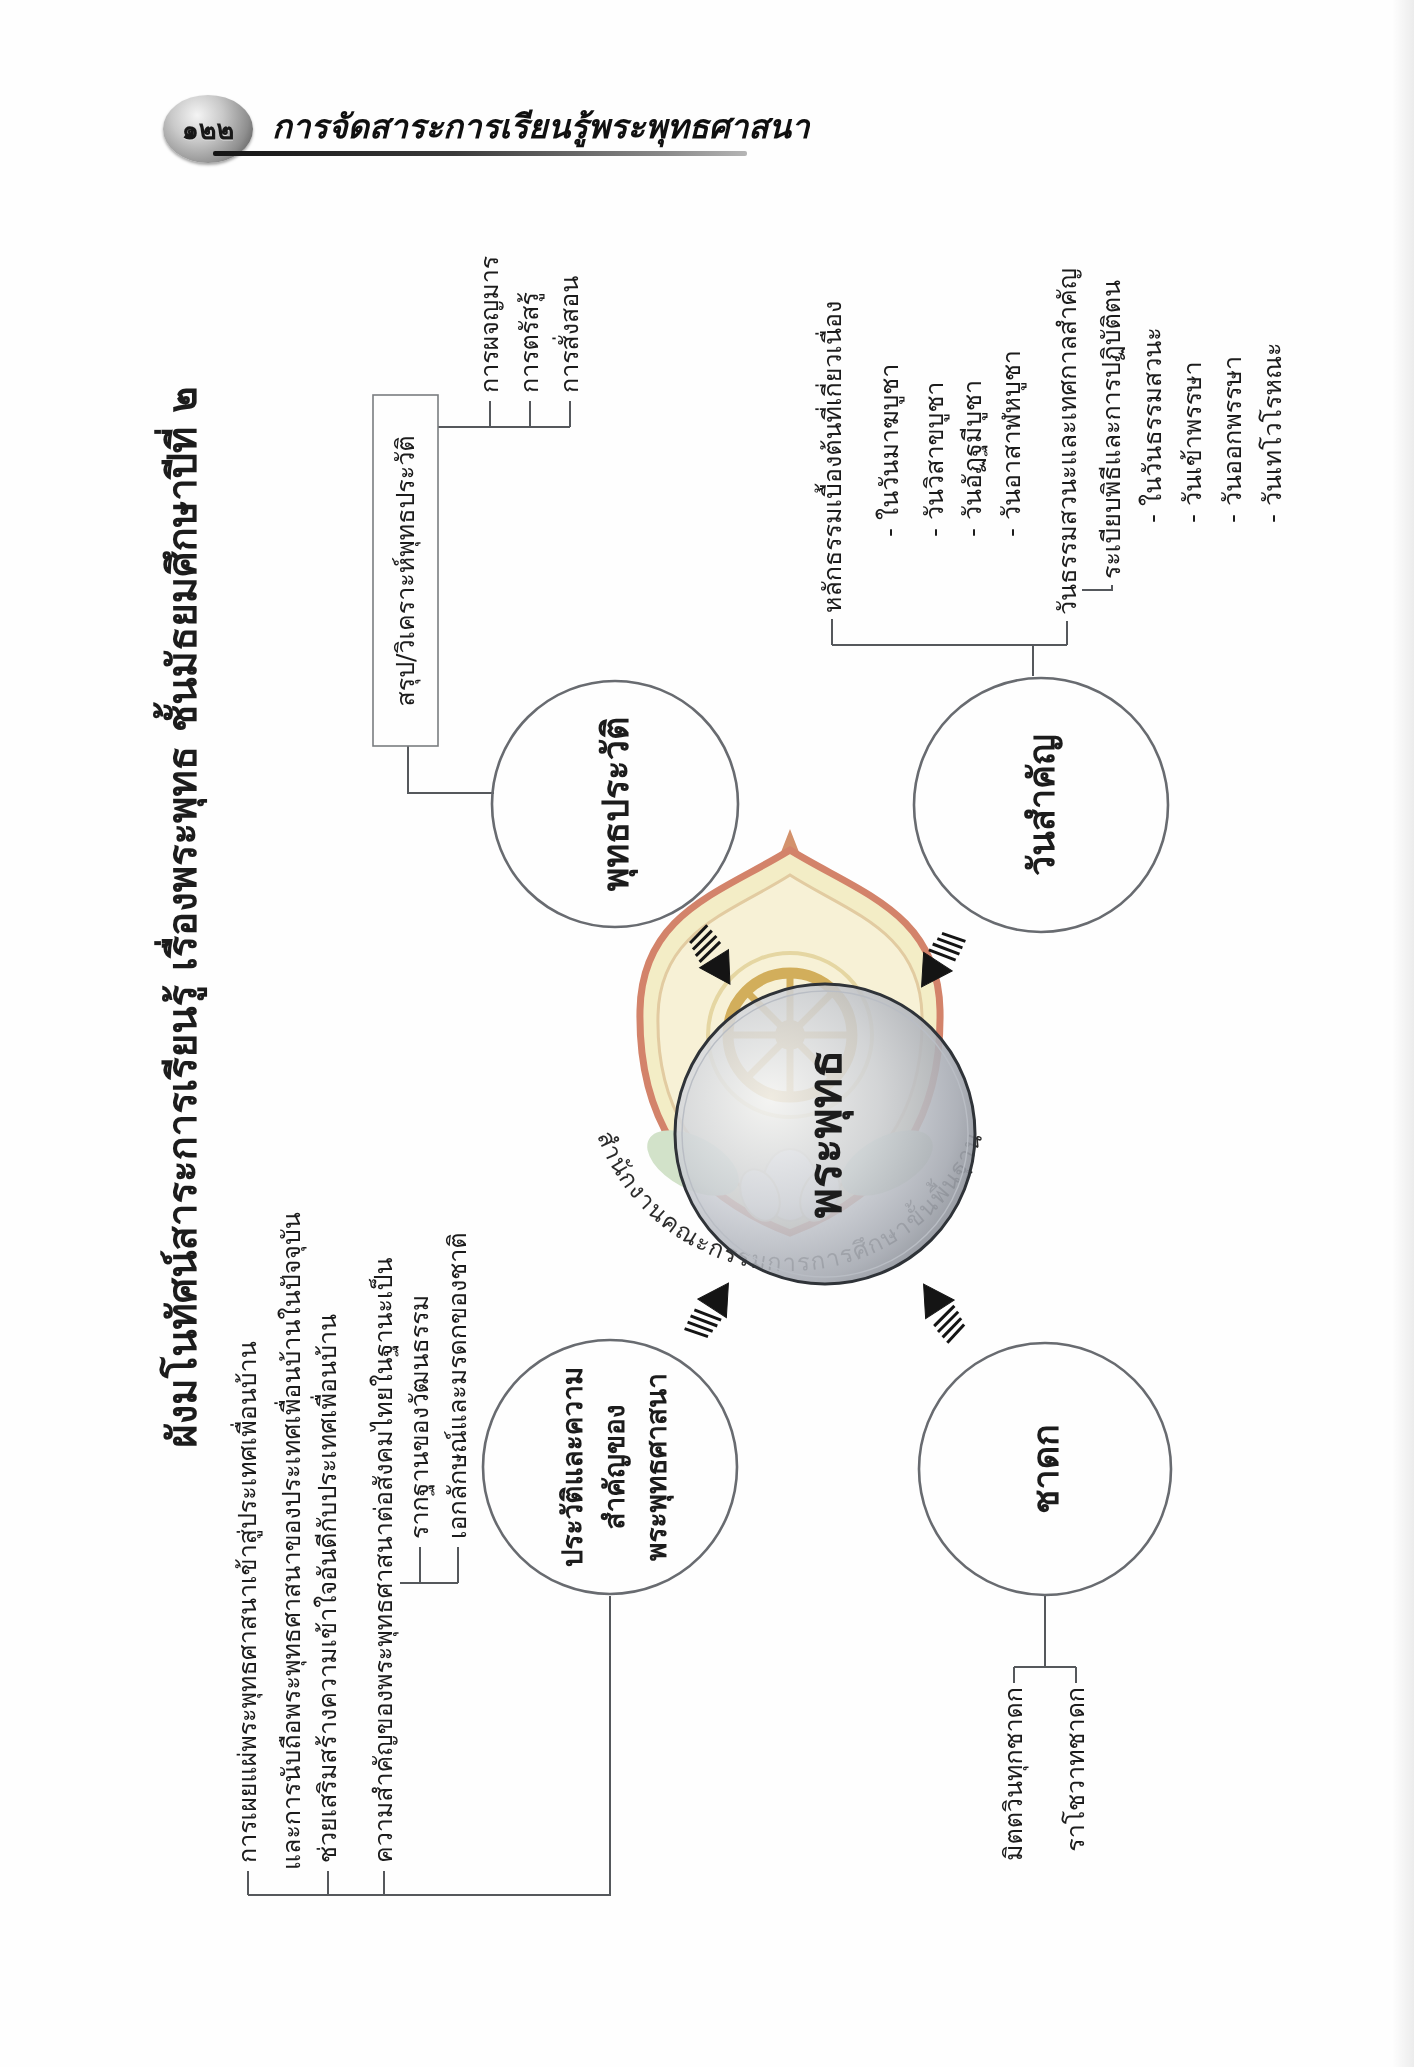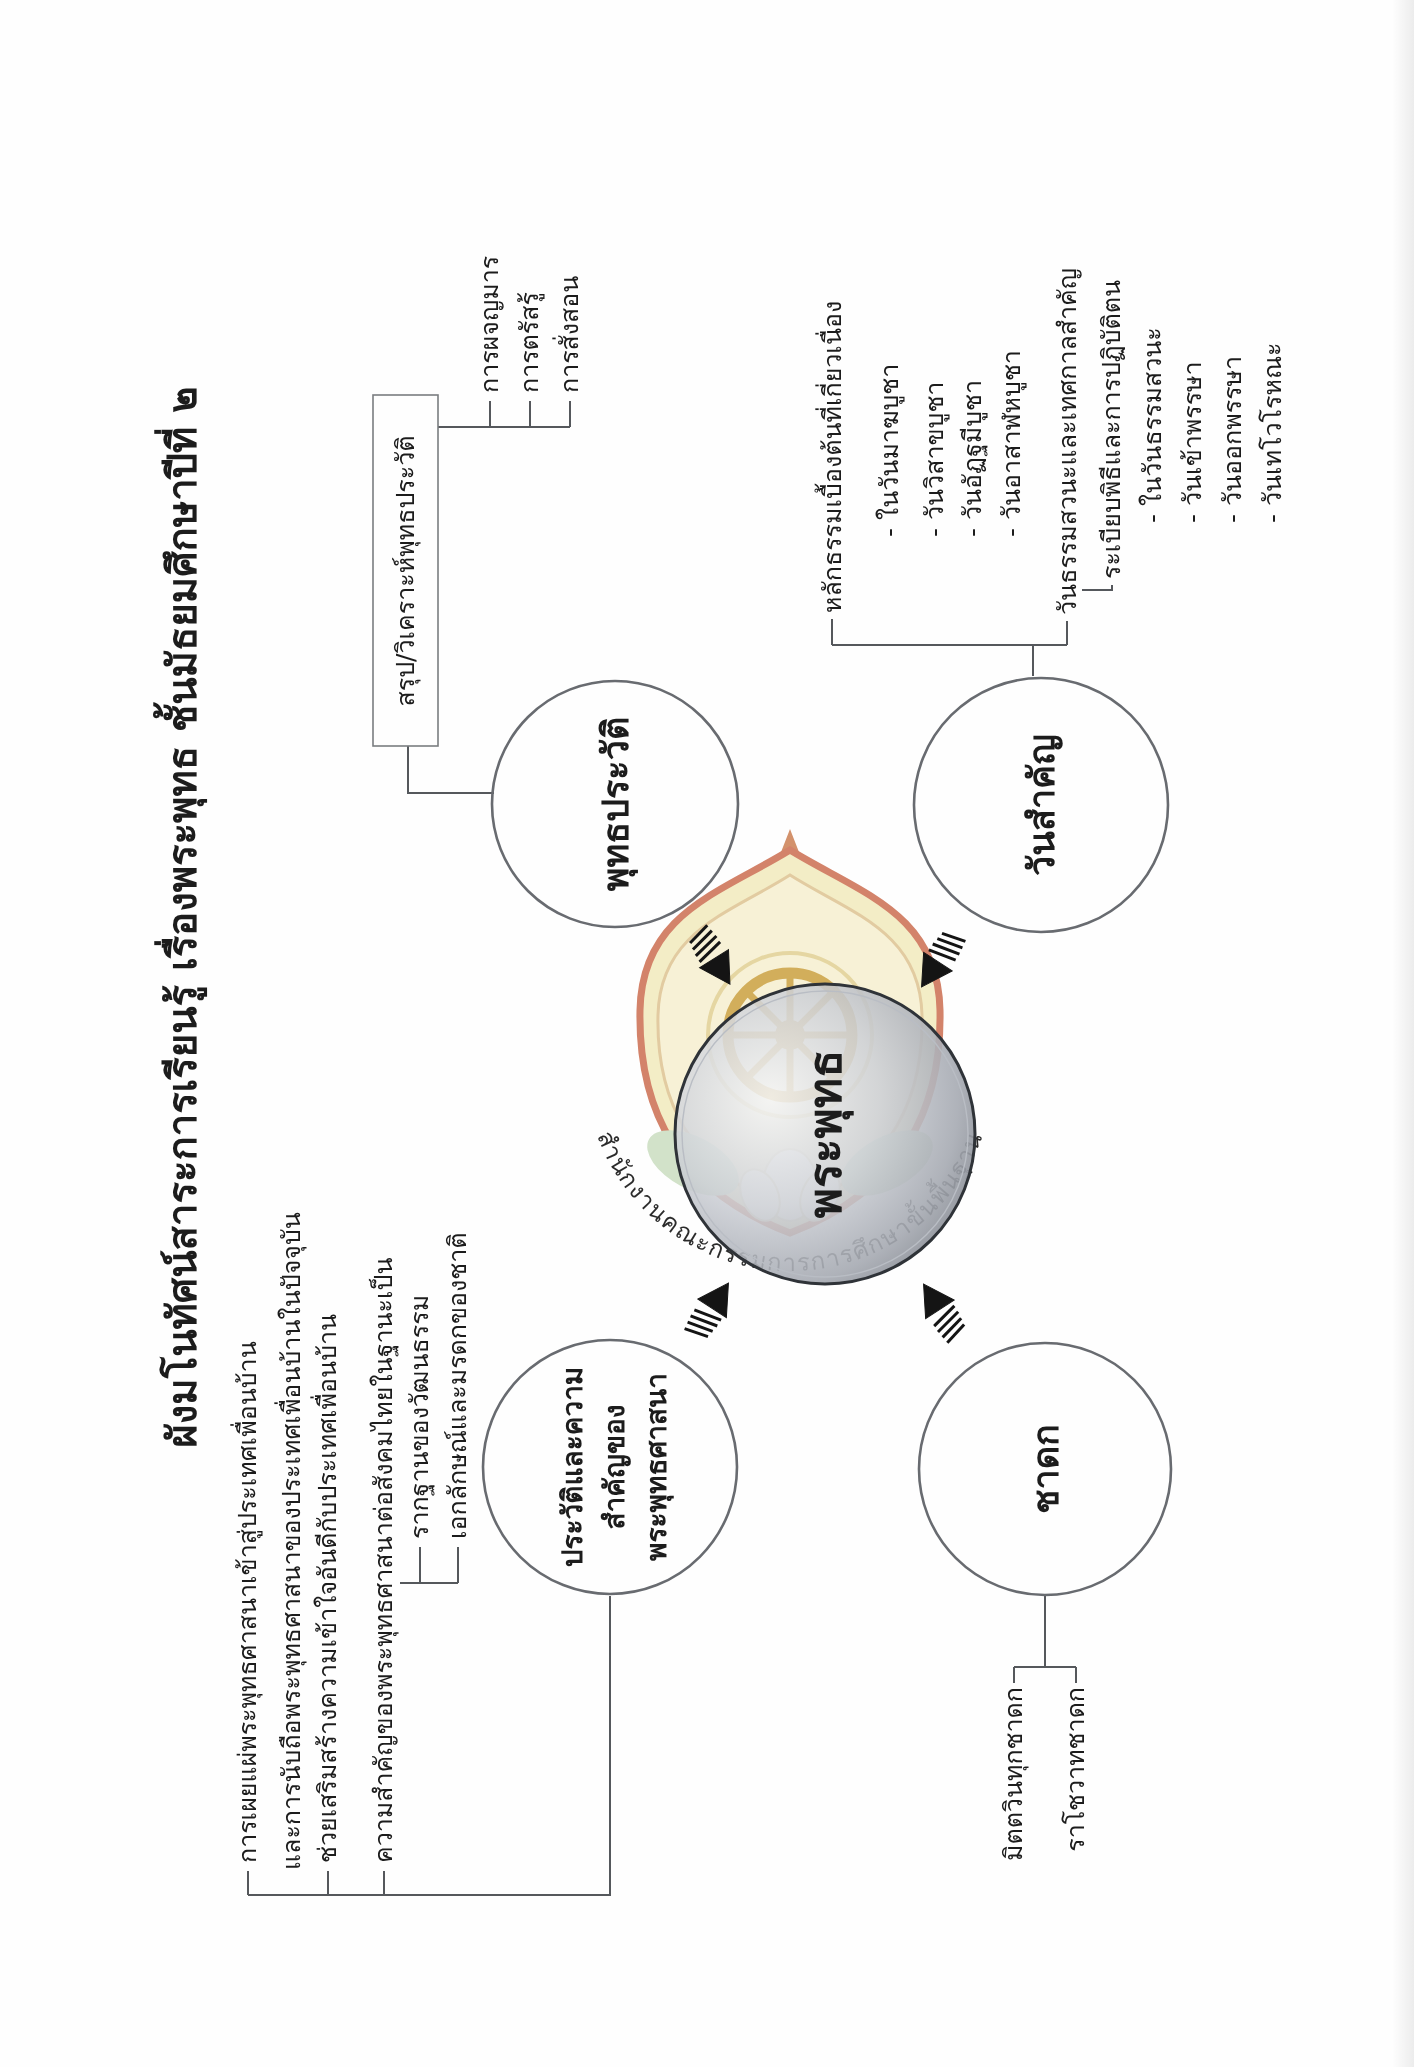--- a/index.html
+++ b/index.html
@@ -53,20 +53,27 @@
   .t-center{font-size:46px;font-weight:bold;}
   .t-title{font-size:40px;font-weight:bold;}
   .t-box{font-size:25px;}
   .arrow{fill:#141414;stroke:#141414;}
 </style>
 </head>
 <body>
 
 <div class="page">
 
+  <div class="hdr">
+    <div class="pageno-ball">
+      <span>๑๒๒</span>
+    </div>
+    <div class="hdr-title">การจัดสาระการเรียนรู้พระพุทธศาสนา</div>
+    <div class="hdr-rule"></div>
+  </div>
 
   <div class="rotated">
   <svg width="2067" height="1414" viewBox="0 0 2067 1414" xmlns="http://www.w3.org/2000/svg">
     <defs>
       <radialGradient id="metal" cx="62%" cy="32%" r="80%">
         <stop offset="0%" stop-color="#f4f5f7" stop-opacity="0.86"></stop>
         <stop offset="45%" stop-color="#cdd0d6" stop-opacity="0.86"></stop>
         <stop offset="78%" stop-color="#a6aab2" stop-opacity="0.9"></stop>
         <stop offset="100%" stop-color="#7e828a" stop-opacity="0.94"></stop>
       </radialGradient>

